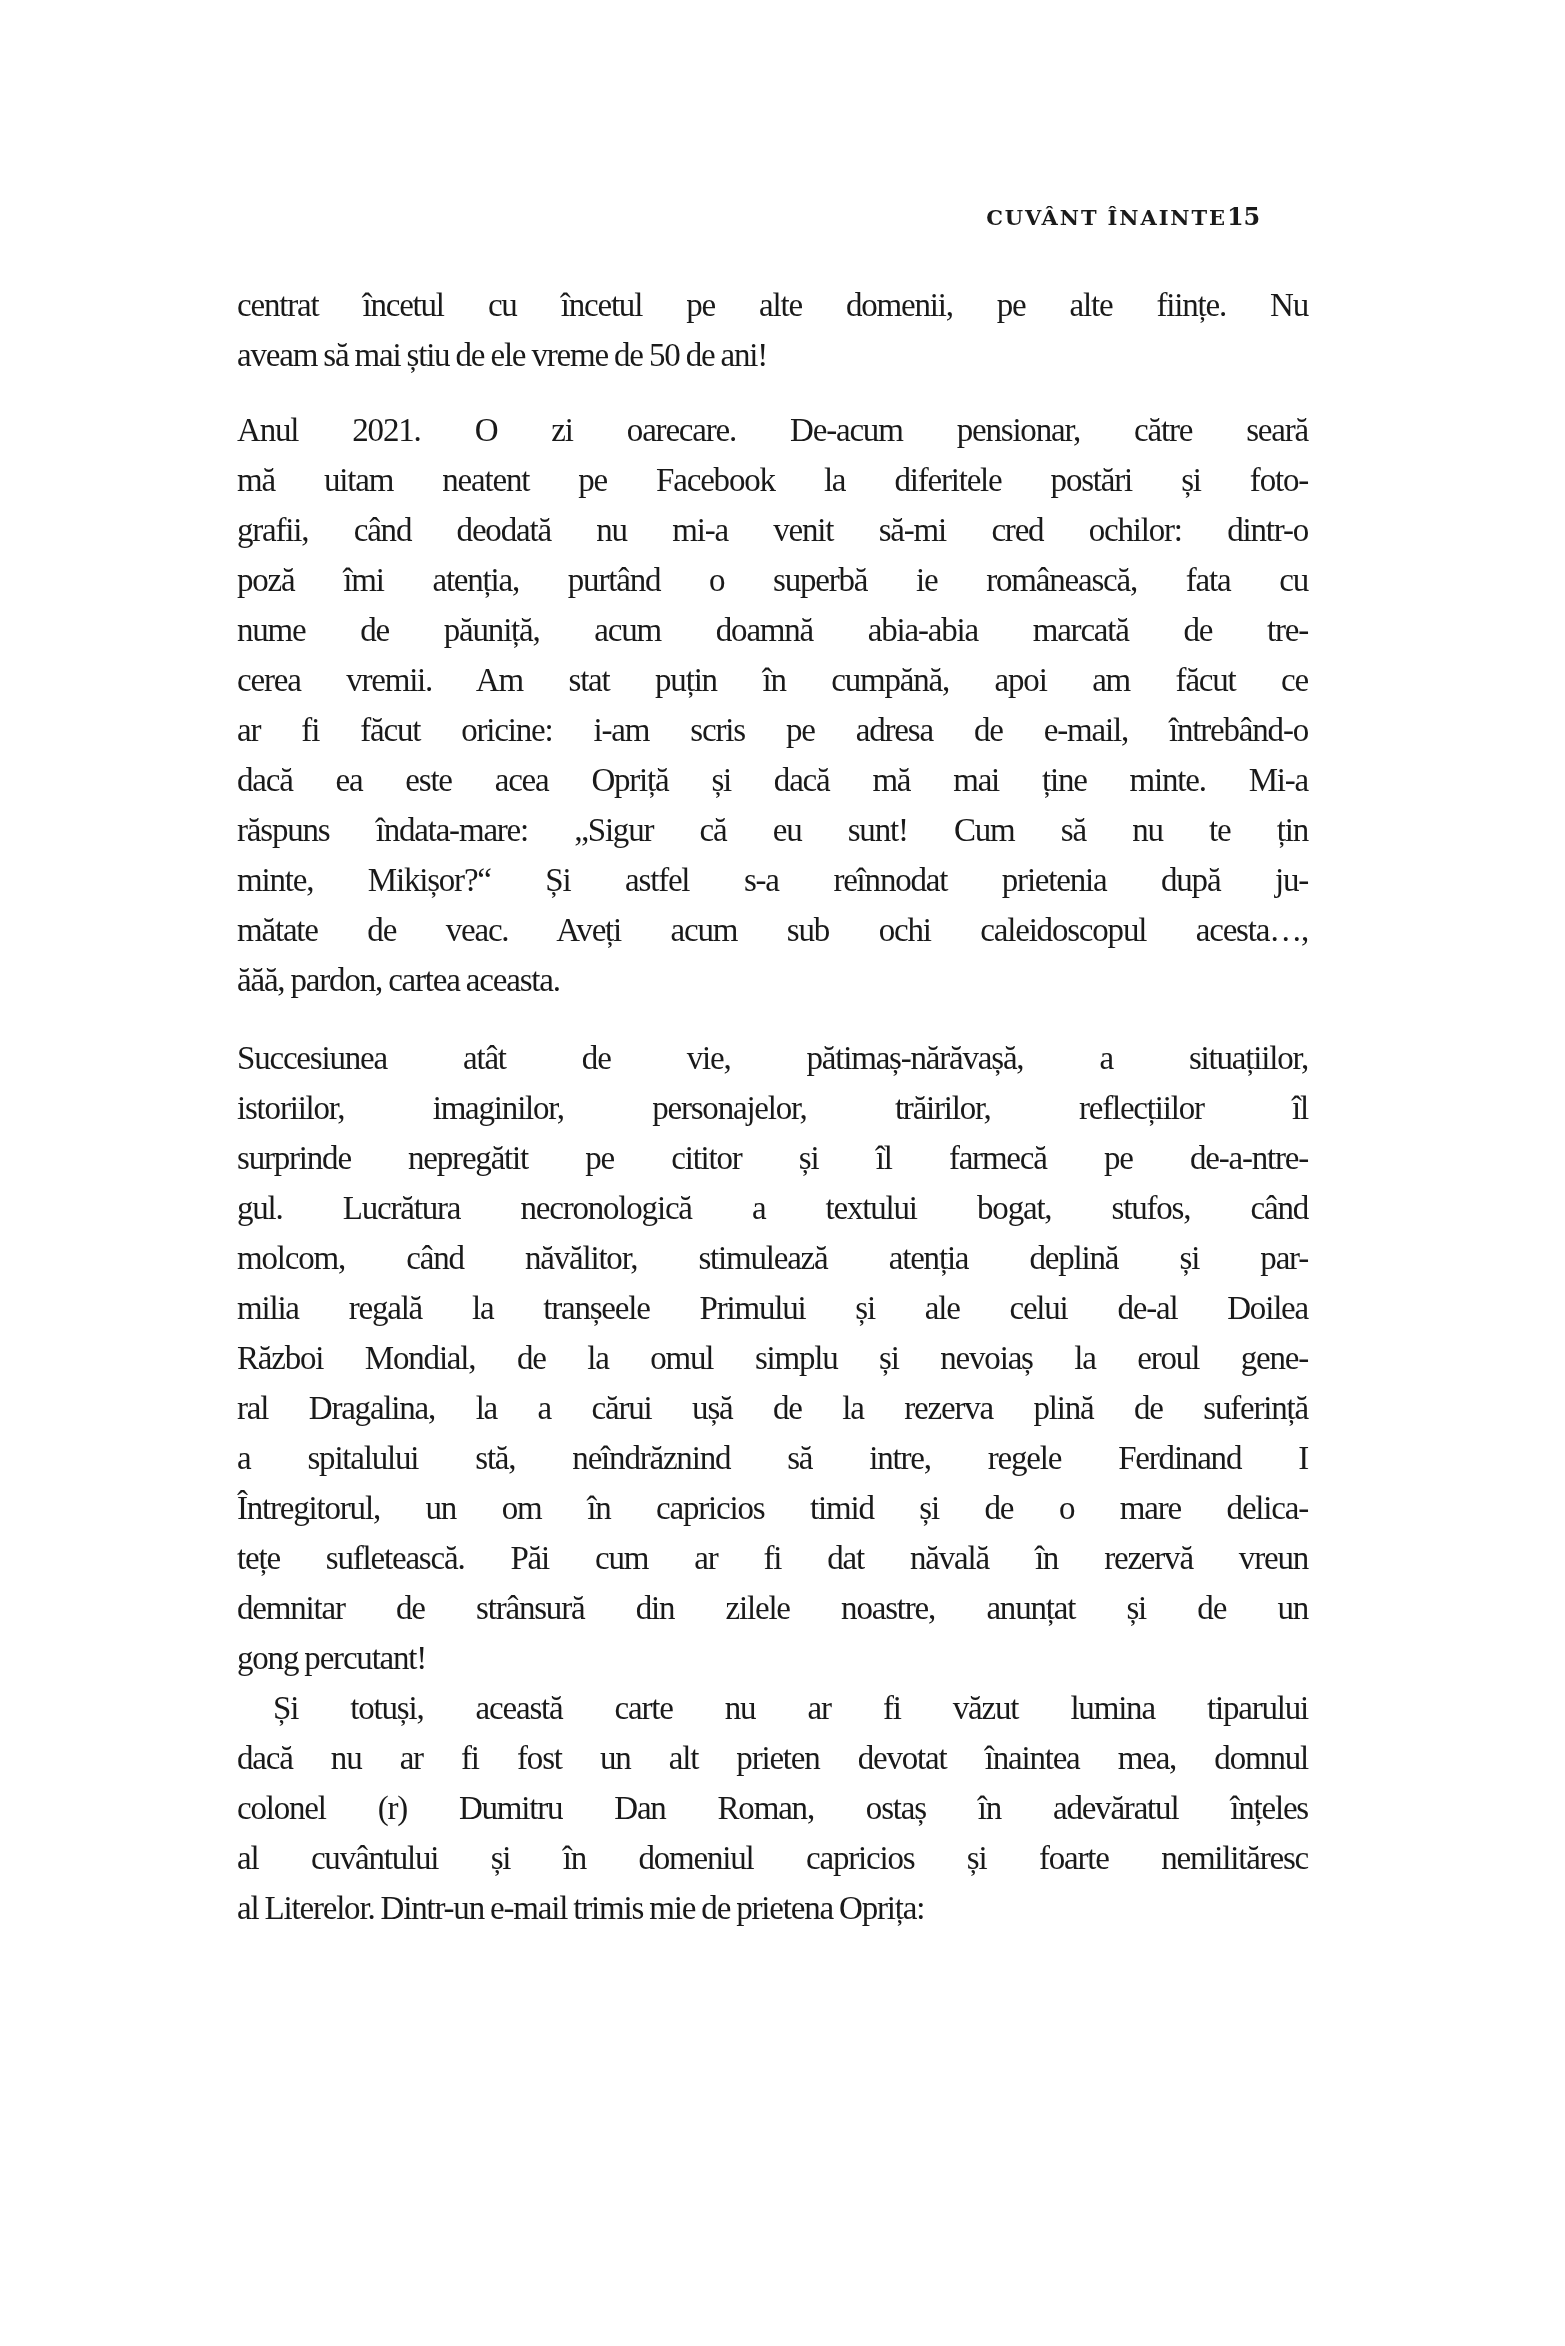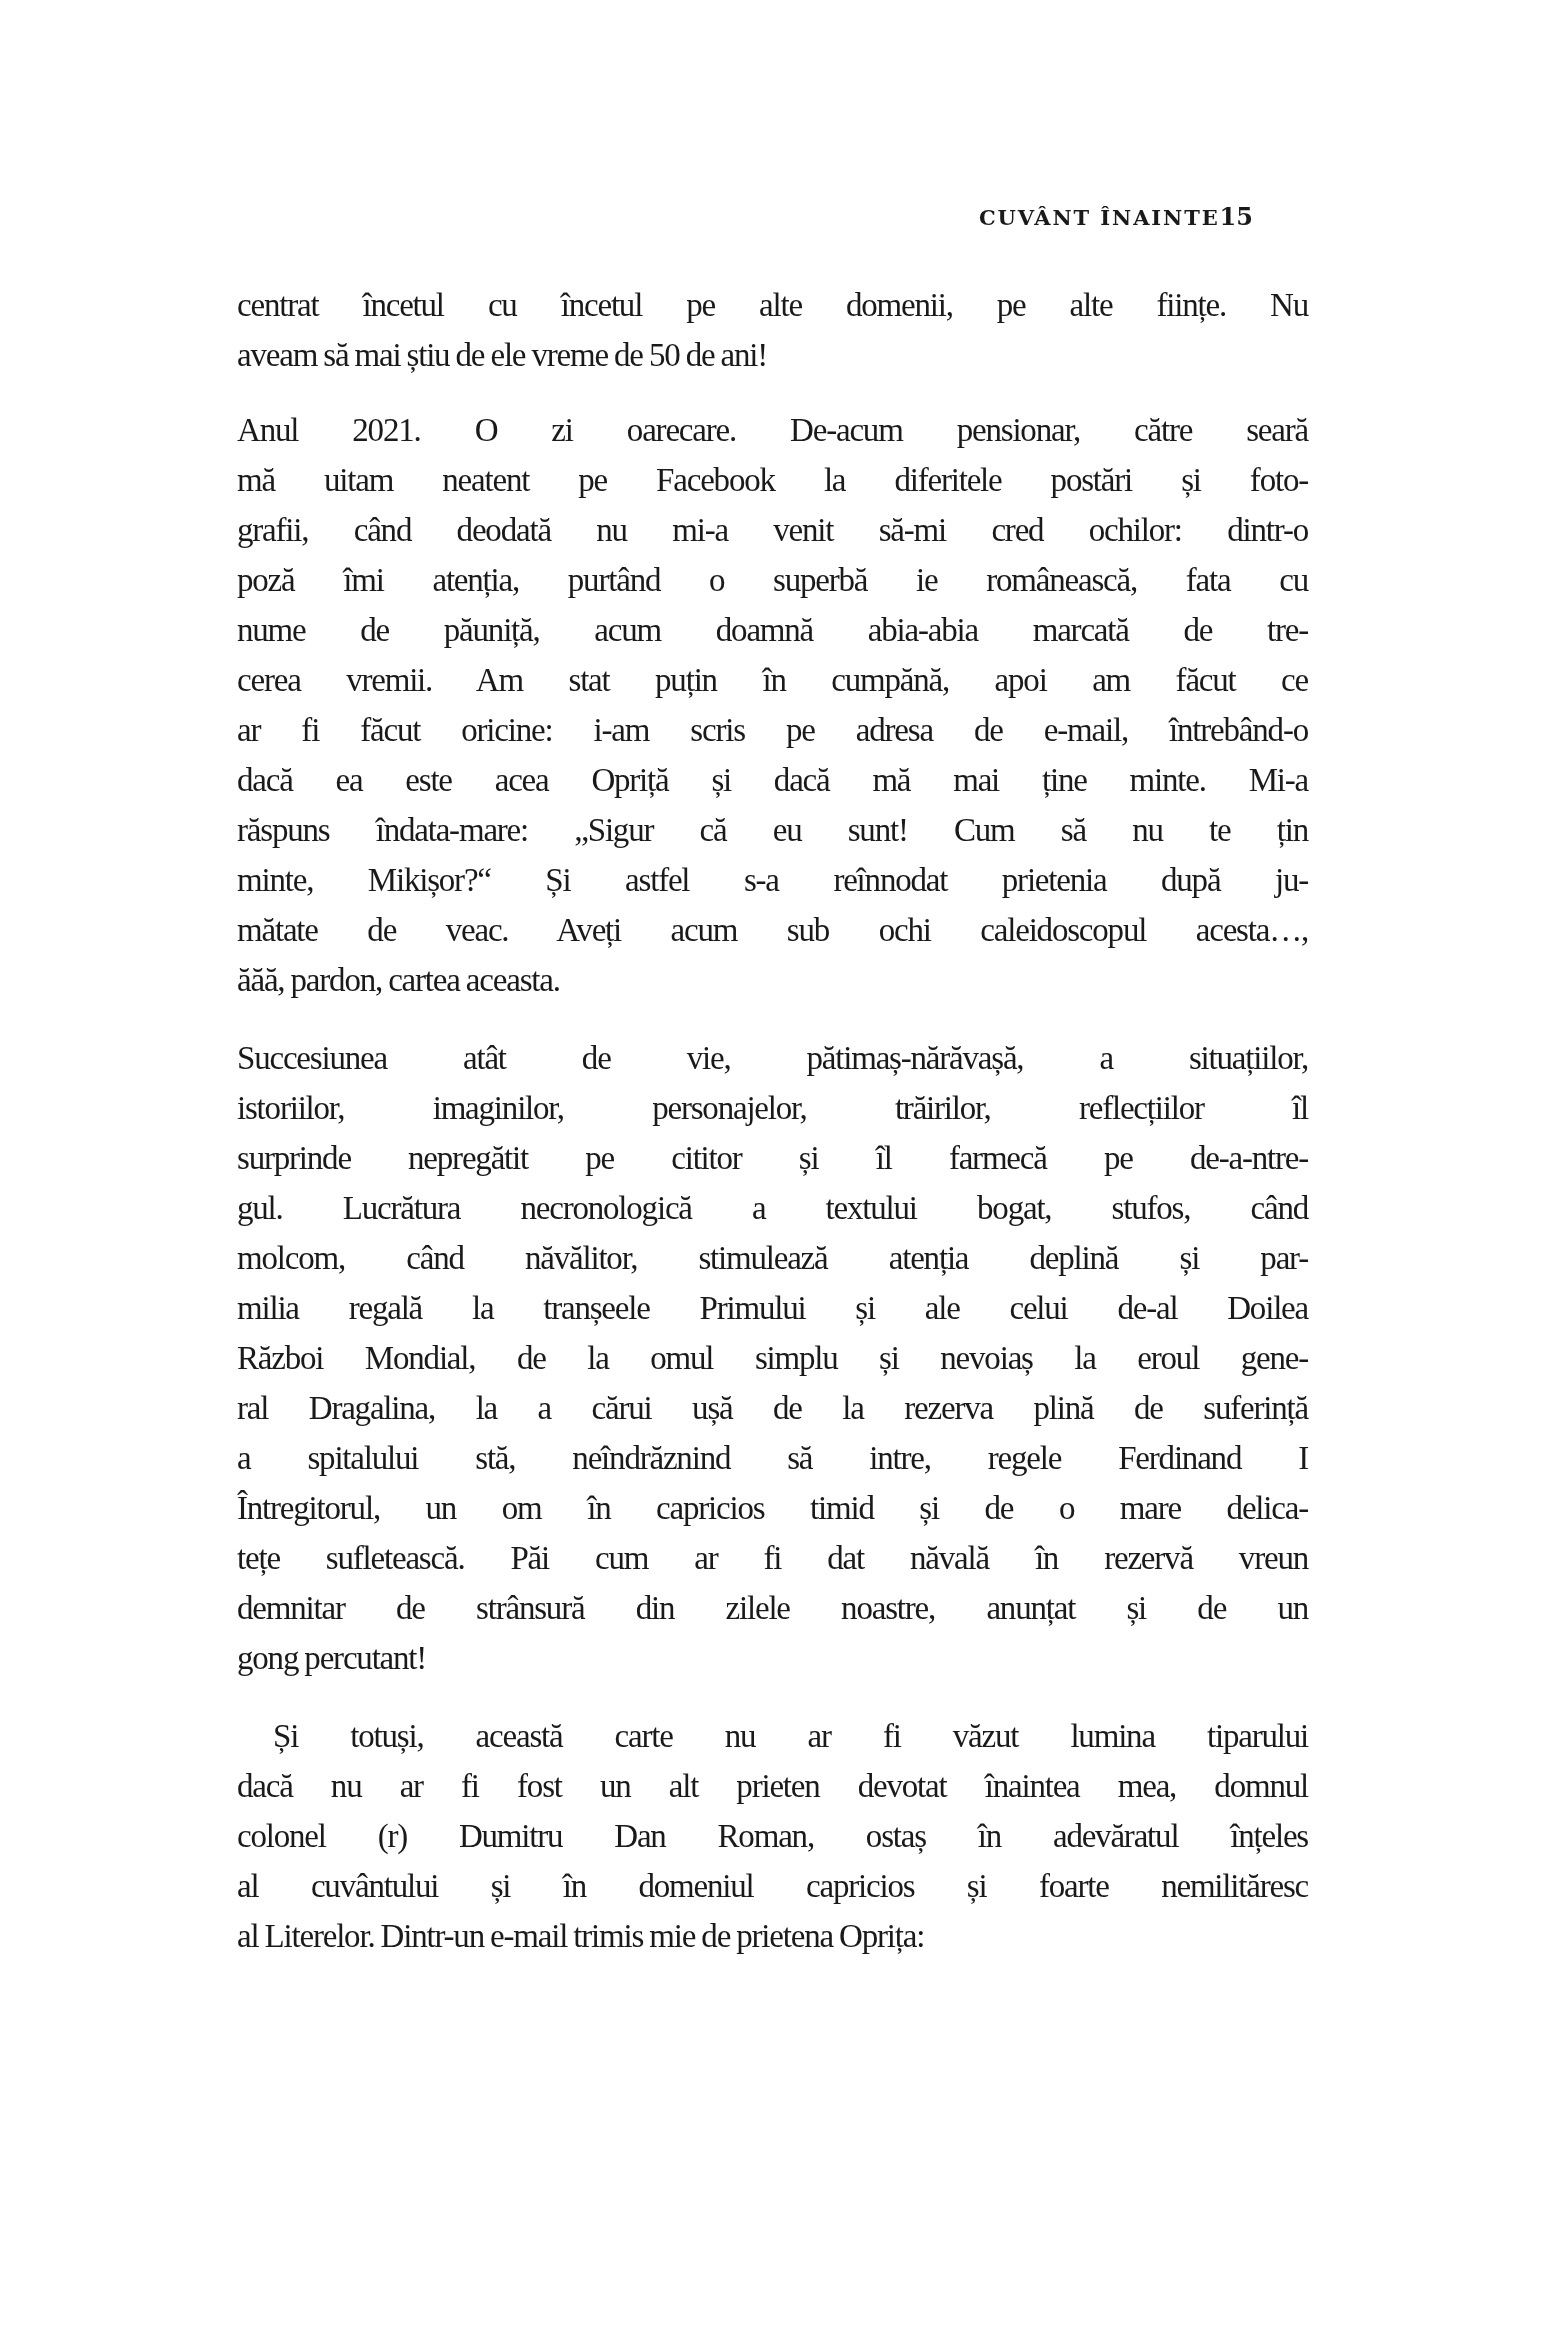--- a/index.html
+++ b/index.html
@@ -3,36 +3,36 @@
 <meta charset="utf-8">
 <style>
   html, body { margin: 0; padding: 0; background: #ffffff; }
   body { width: 1565px; height: 2347px; position: relative; overflow: hidden; }
   .page {
     position: absolute; left: 0; top: 0; width: 1565px; height: 2347px;
     background: #ffffff; color: #1a1a1a;
     font-family: "DejaVu Serif", "Liberation Serif", serif;
   }
   .running-head {
-    position: absolute; top: 202px; left: 856px; width: 397px; height: 38px;
-    display: flex; justify-content: flex-end; align-items: baseline;
+    position: absolute; top: 202px; left: 920px; width: 397px; height: 38px;
+    display: flex; justify-content: center; align-items: baseline;
   }
   .running-title {
     font-size: 21px; font-weight: bold; letter-spacing: 1.9px; color: #1a1a1a;
     margin-left: 9.5px;
   }
   .folio { font-size: 24px; font-weight: bold; color: #1a1a1a; }
   .body-text {
     position: absolute; left: 237px; top: 280px; width: 1071px;
     font-size: 33px; line-height: 50px; letter-spacing: -1.2px;
     word-spacing: -0.9px;
   }
   .line { white-space: nowrap; text-align: justify; text-align-last: justify; height: 50px; font-family: Liberation Serif, serif; }
   .line.last { text-align-last: left; }
-  .line.indent { padding-left: 36px; margin-top: 28px; }
+  .line.indent { padding-left: 36px; }
   .gap-half { height: 24.6px; }
   .gap-full { height: 28px; }
 </style>
 </head>
 <body>
 
 <div class="page">
   <div class="running-head">
     <span class="running-title">CUVÂNT ÎNAINTE</span>
     <span class="folio">15</span>

